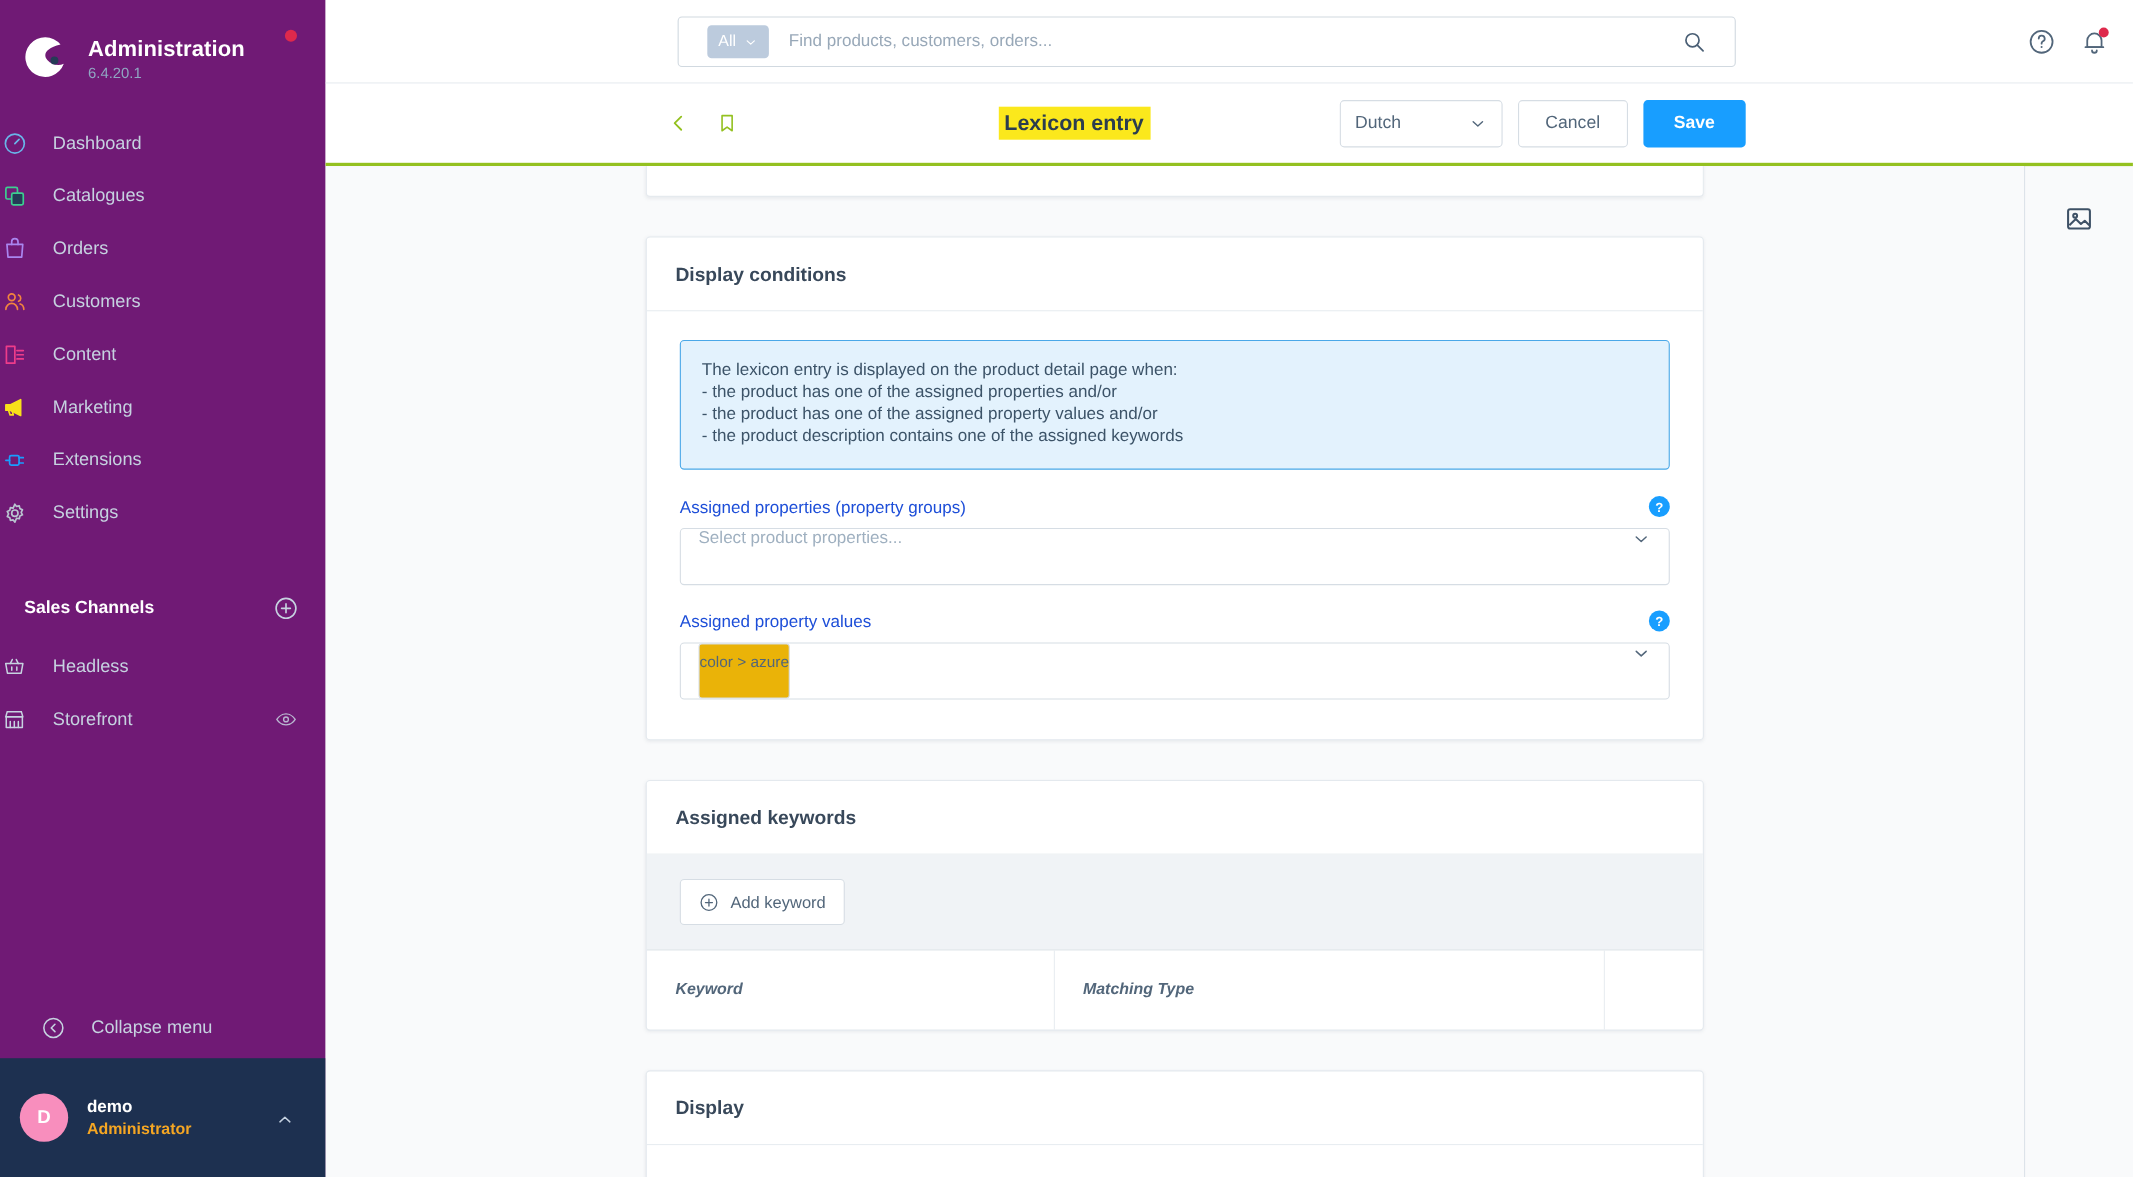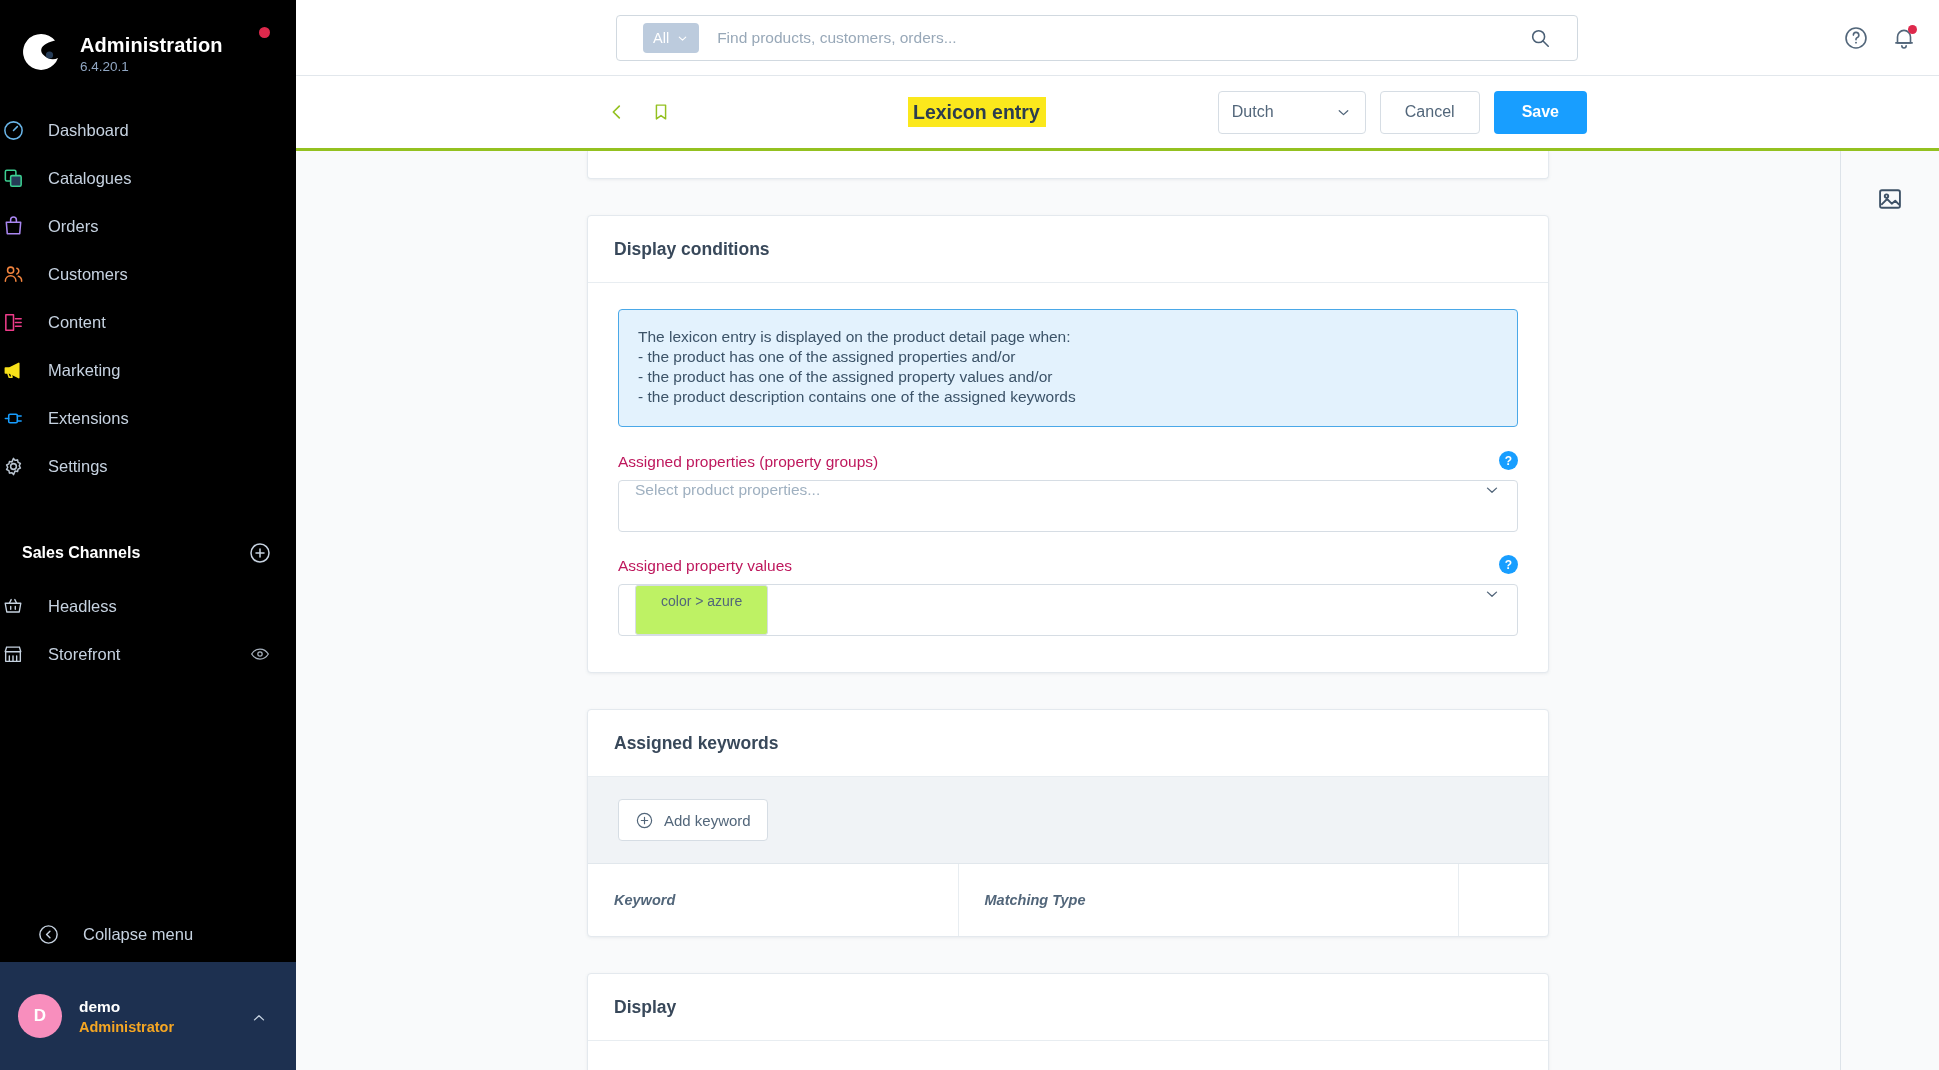--- a/index.html
+++ b/index.html
@@ -8,21 +8,21 @@
     width: 1939px; height: 1070px;
     overflow: hidden;
     font-family: "Liberation Sans", sans-serif;
     background: #f9fafb;
   }
   .app { display: flex; width: 1939px; height: 1070px; }
 
   
   .sidebar {
     width: 296px; height: 1070px;
-    background: #000000;
+    background: #701a75;
     display: flex; flex-direction: column;
     flex-shrink: 0; position: relative;
   }
   .sb-brand {
     display: flex; align-items: center;
     padding: 22px 0 0 22px; height: 86px;
     position: relative;
   }
   .sb-logo { width: 42px; height: 42px; flex-shrink: 0; }
   .sb-brand-txt { margin-left: 16px; }
@@ -208,40 +208,40 @@
     border: 1px solid #4aa8e8; background: #e3f2fd;
     border-radius: 4px; padding: 17px 19px 19px 19px;
     color: #3c5368; font-size: 15.5px; line-height: 20px;
     margin-bottom: 26px;
   }
   .infobox div { white-space: nowrap; }
 
   .field { margin-bottom: 25px; position: relative; }
   .field:last-child { margin-bottom: 0; }
   .field-label {
-    font-size: 15.5px; color: #be185d; margin-bottom: 9px;
+    font-size: 15.5px; color: #1d4ed8; margin-bottom: 9px;
     display: block;
   }
   .help-badge {
     position: absolute; right: 0; top: -2px;
     width: 19px; height: 19px; border-radius: 50%;
     background: #189eff; color: #ffffff; font-size: 12px;
     font-weight: bold; display: flex; align-items: center;
     justify-content: center; cursor: pointer;
   }
   .select-box {
     height: 52px; border: 1px solid #d6dde4; border-radius: 4px;
     background: #ffffff; display: flex; 
     padding: 0 16px; cursor: pointer;
   }
   .select-placeholder { color: #9fb0c0; font-size: 15.5px; flex: 1; }
   .select-caret { width: 18px; height: 18px; flex-shrink: 0; }
   .chip {
-    border: 1px solid #d6dde4; background: #bef264;
-    border-radius: 3px; padding: 7px 25px;
+    border: 1px solid #d6dde4; background: #eab308;
+    border-radius: 3px; padding: 7px 0;
     font-size: 14px; color: #52667a;
   }
   .chip-area { flex: 1; display: flex; gap: 8px; }
 
   .toolbar-row {
     background: #f0f3f6; border-bottom: 1px solid #e1e7ec;
     padding: 22px 30px; display: flex; align-items: center;
   }
   .btn-ghost {
     height: 42px; border: 1px solid #d6dde4; background: #ffffff;

